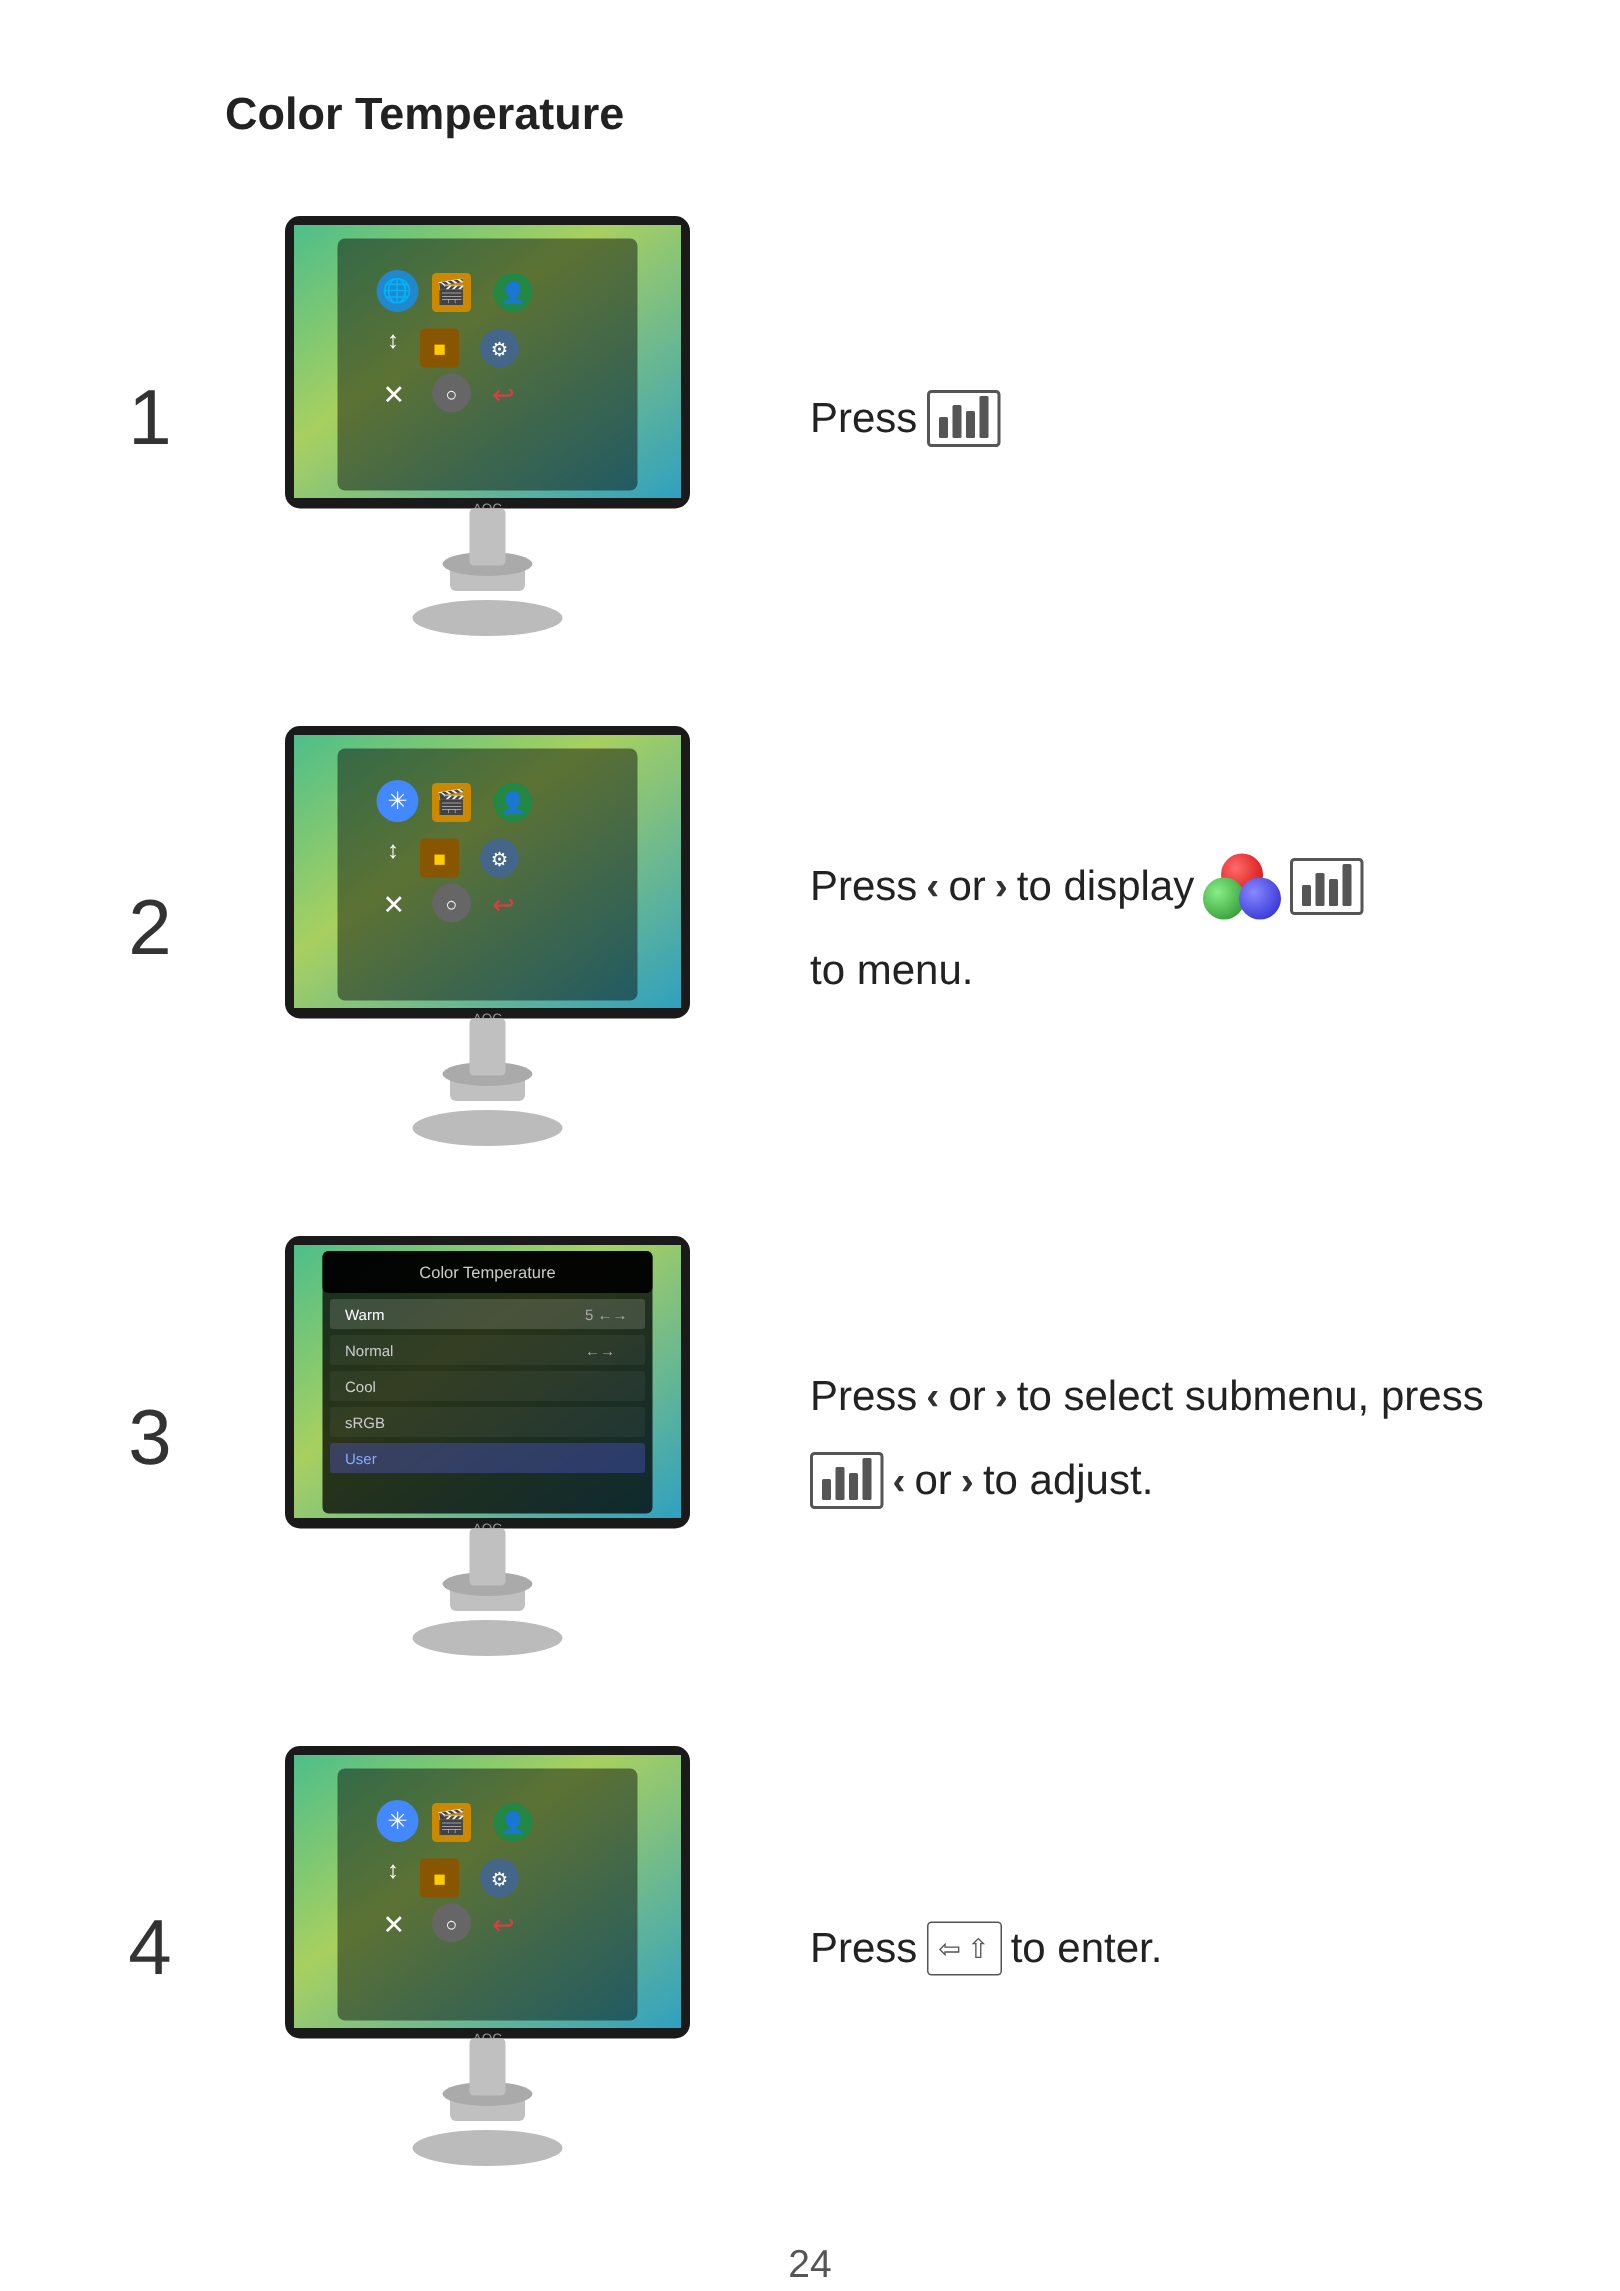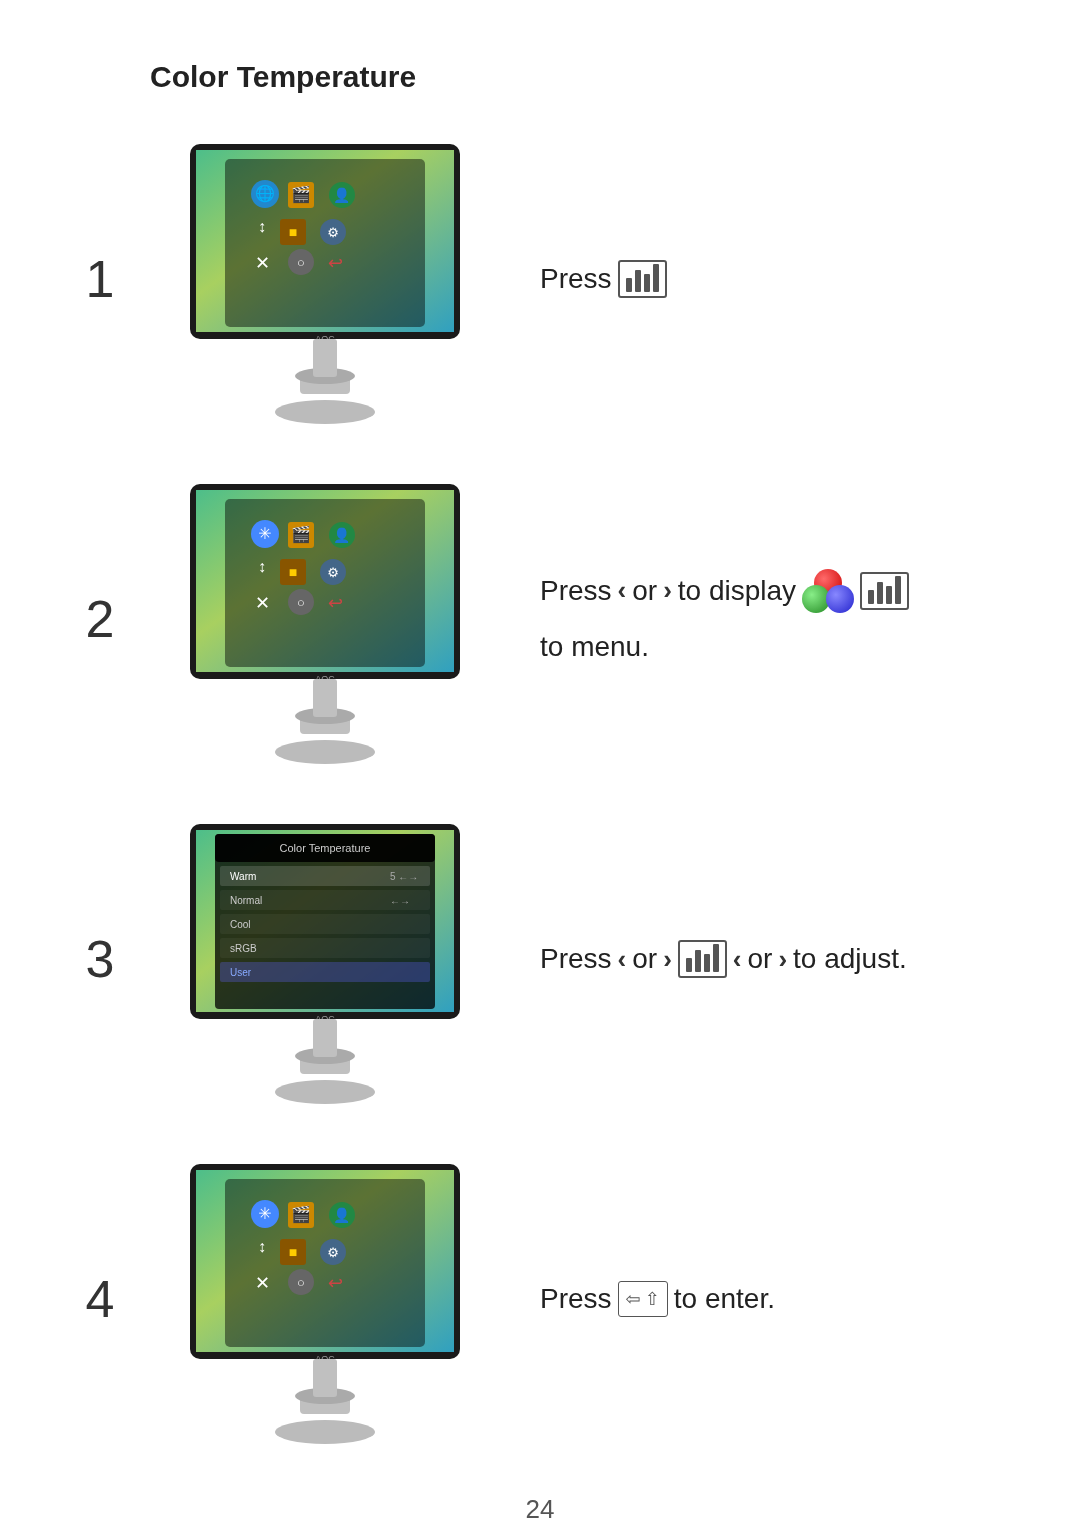--- a/index.html
+++ b/index.html
@@ -286,20 +286,21 @@
         <text x="155" y="208" text-anchor="middle" font-size="9" fill="#999">AOC</text>
         <rect x="143" y="205" width="24" height="38" fill="#c0c0c0" rx="3"></rect>
       </svg>
     </div>
     <div class="instruction-text">
       <div class="instruction-line">
         <span>Press</span>
         <span class="chevron-left">‹</span>
         <span>or</span>
         <span class="chevron-right">›</span>
+        <span>to select submenu, press</span>
         <span class="menu-btn-icon">
           <span></span>
             <span></span>
             <span></span>
             <span></span>
         </span>
         <span class="chevron-left">‹</span>
         <span>or</span>
         <span class="chevron-right">›</span>
         <span>to adjust.</span>

